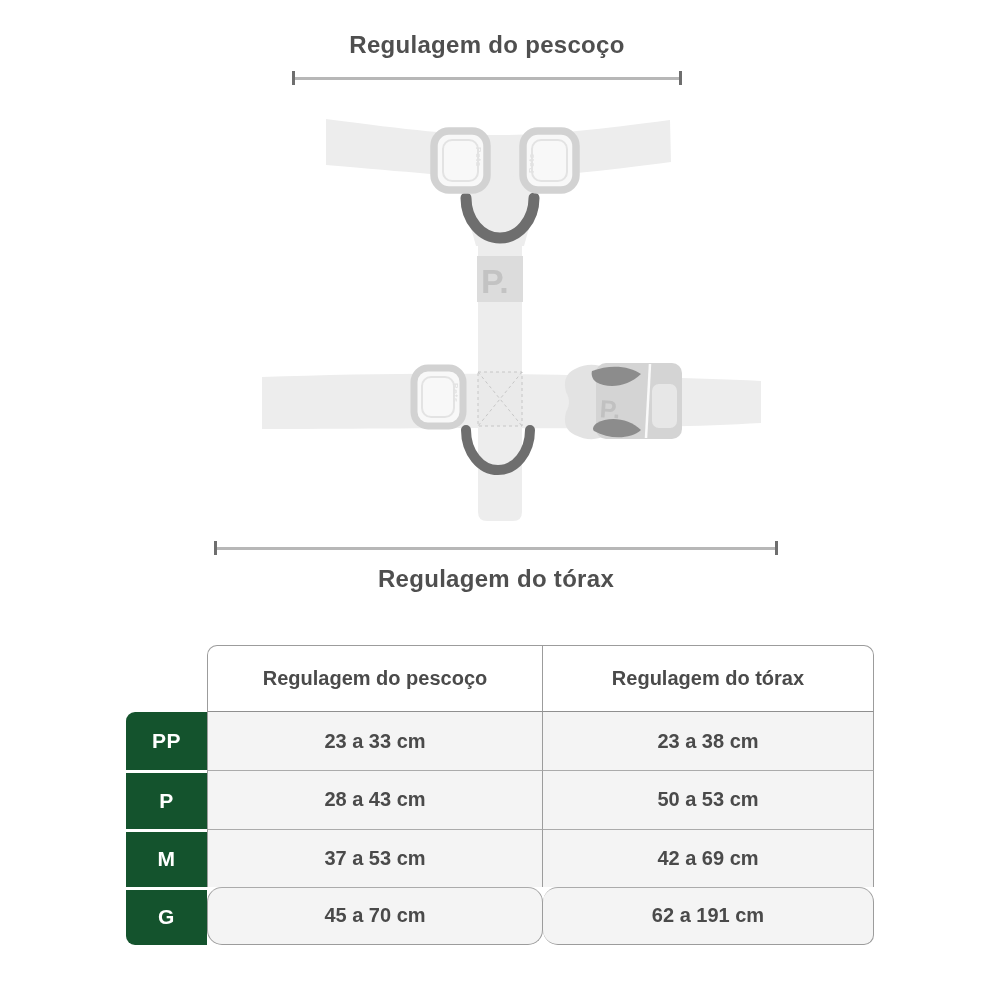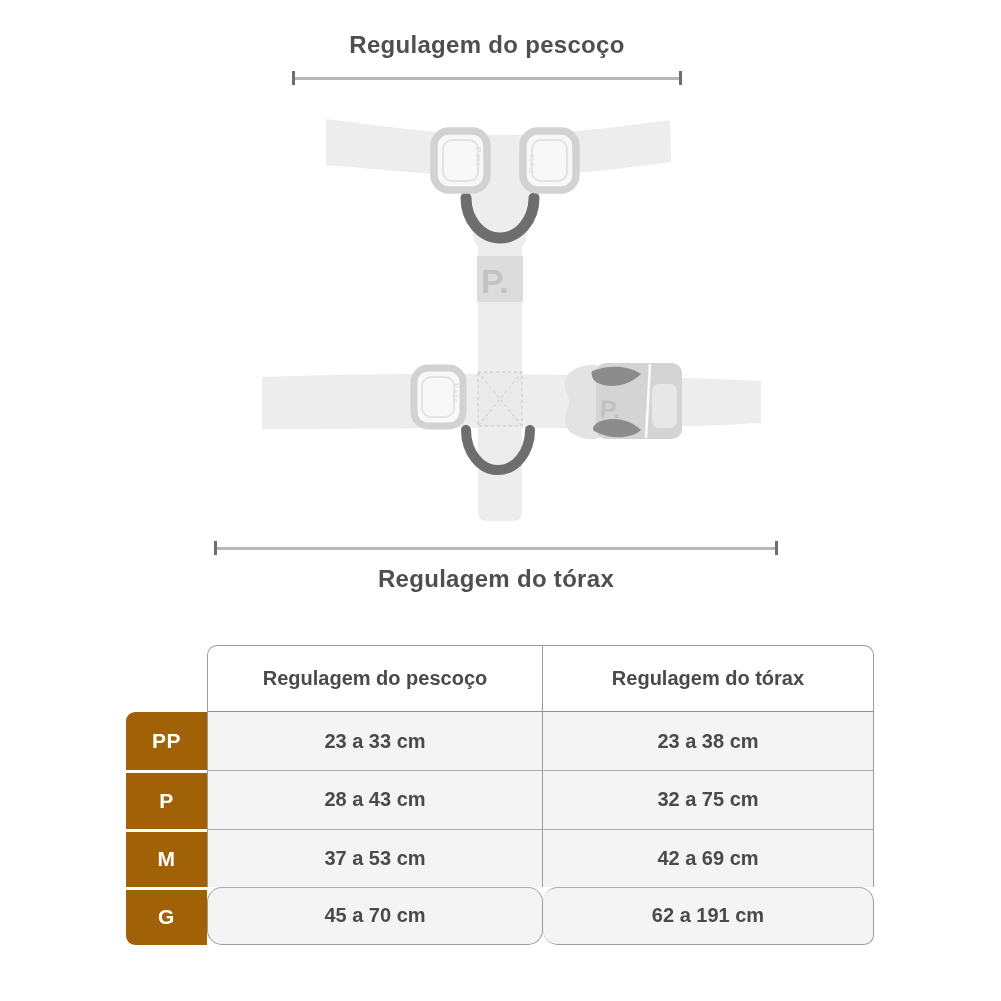--- a/index.html
+++ b/index.html
@@ -33,21 +33,21 @@
     font-weight:700;color:#4a4a4a;
   }
   .size-table>div{display:flex;align-items:center;justify-content:center;box-sizing:border-box;}
   .th{
     background:#ffffff;font-size:20px;
     border-top:1.5px solid #9c9c9c;border-bottom:1.5px solid #8f8f8f;
   }
   .th-neck{border-left:1.5px solid #9c9c9c;border-right:1.5px solid #9c9c9c;border-top-left-radius:10px;}
   .th-chest{border-right:1.5px solid #9c9c9c;border-top-right-radius:10px;}
   .size-cell{
-    background:#a16207;color:#ffffff;font-size:21px;letter-spacing:.5px;
+    background:#14532d;color:#ffffff;font-size:21px;letter-spacing:.5px;
     border-top:3px solid #ffffff;
   }
   .size-cell.first{border-top:none;border-top-left-radius:9px;}
   .size-cell.last{border-bottom-left-radius:9px;}
   .data-cell{background:#f4f4f4;font-size:20px;border-top:1px solid #ababab;text-align:right;}
   .data-cell.c-neck{border-left:1.5px solid #9c9c9c;border-right:1.5px solid #9c9c9c;}
   .data-cell.c-chest{border-right:1.5px solid #9c9c9c;}
   .data-cell.r-first{border-top:none;}
   .data-cell.r-last{border-bottom:1.5px solid #9c9c9c;border-radius:15px;}
   .data-cell.c-chest.r-last{border-bottom-right-radius:10px;}
@@ -137,21 +137,21 @@
     <div></div>
     <div class="th th-neck">Regulagem do pescoço</div>
     <div class="th th-chest">Regulagem do tórax</div>
 
     <div class="size-cell first">PP</div>
     <div class="data-cell c-neck r-first">23 a 33 cm</div>
     <div class="data-cell c-chest r-first">23 a 38 cm</div>
 
     <div class="size-cell">P</div>
     <div class="data-cell c-neck">28 a 43 cm</div>
-    <div class="data-cell c-chest">32 a 75 cm</div>
+    <div class="data-cell c-chest">50 a 53 cm</div>
 
     <div class="size-cell">M</div>
     <div class="data-cell c-neck">37 a 53 cm</div>
     <div class="data-cell c-chest">42 a 69 cm</div>
 
     <div class="size-cell last">G</div>
     <div class="data-cell c-neck r-last">45 a 70 cm</div>
     <div class="data-cell c-chest r-last">62 a 191 cm</div>
   </div>
 

